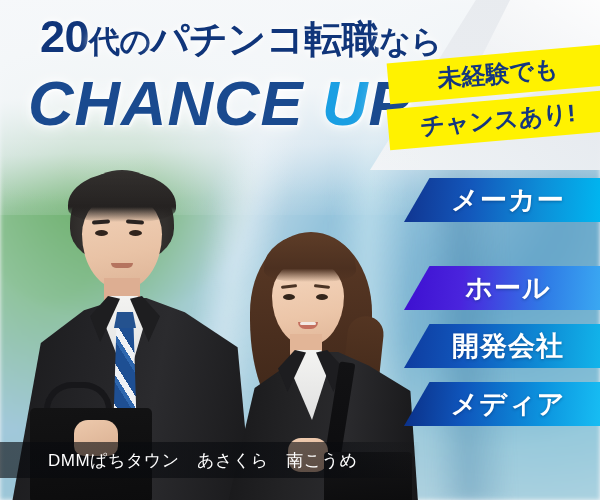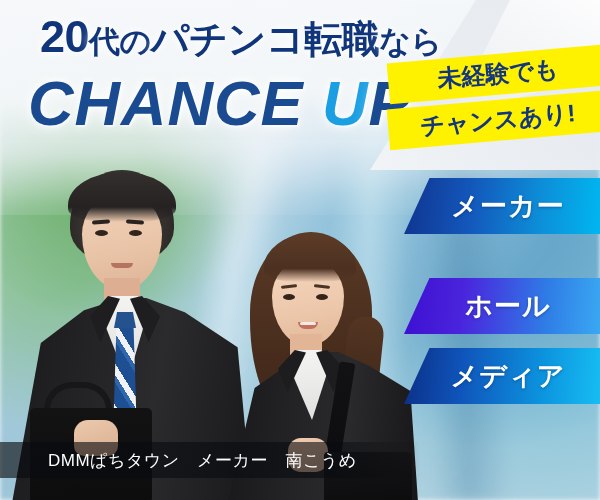--- a/index.html
+++ b/index.html
@@ -195,21 +195,21 @@
     background:#fff200;color:#14367f;font-weight:700;
     font-size:24px;line-height:1;padding:8px 10px 9px 14px;
     white-space:nowrap;text-align:center;
   }
   .badge .b1{transform:rotate(-5deg);margin-bottom:5px;}
   .badge .b2{transform:rotate(-5deg);}
 
   
   .cats{position:absolute;right:0;top:178px;width:196px;}
   .cat{
-    position:relative;height:56px;margin-bottom:14px;
+    position:relative;height:44px;margin-bottom:14px;
     display:flex;align-items:center;justify-content:center;
     clip-path:polygon(13% 0,100% 0,100% 100%,0 100%);
     box-shadow:0 1px 4px rgba(0,0,0,.22);
   }
   .cat span{
     color:#fff;font-size:27px;font-weight:700;letter-spacing:1px;
     text-shadow:0 1px 3px rgba(0,40,90,.45);padding-left:12px;
   }
   .cat.c1{background:linear-gradient(95deg,#10348f 0%,#1357bb 34%,#0d8fd8 70%,#00b6f0 100%);}
   .cat.c2{background:linear-gradient(95deg,#3d0fd0 0%,#4a24dd 30%,#2f7ce6 72%,#3aa8f2 100%);margin-top:44px;}
@@ -292,22 +292,25 @@
     <div class="band b2">チャンスあり!</div>
   </div>
 
   <div class="cats">
     <div class="cat c1">
         <span>メーカー</span>
       </div>
     <div class="cat c2">
         <span>ホール</span>
       </div>
+    <div class="cat c3">
+        <span>開発会社</span>
+      </div>
     <div class="cat c5">
         <span>メディア</span>
       </div>
   </div>
 
   <div class="capbar">
-    <span>DMMぱちタウン　メーカー　南こうめ</span>
+    <span>DMMぱちタウン　あさくら　南こうめ</span>
   </div>
 
 </div>
 
 </body></html>

